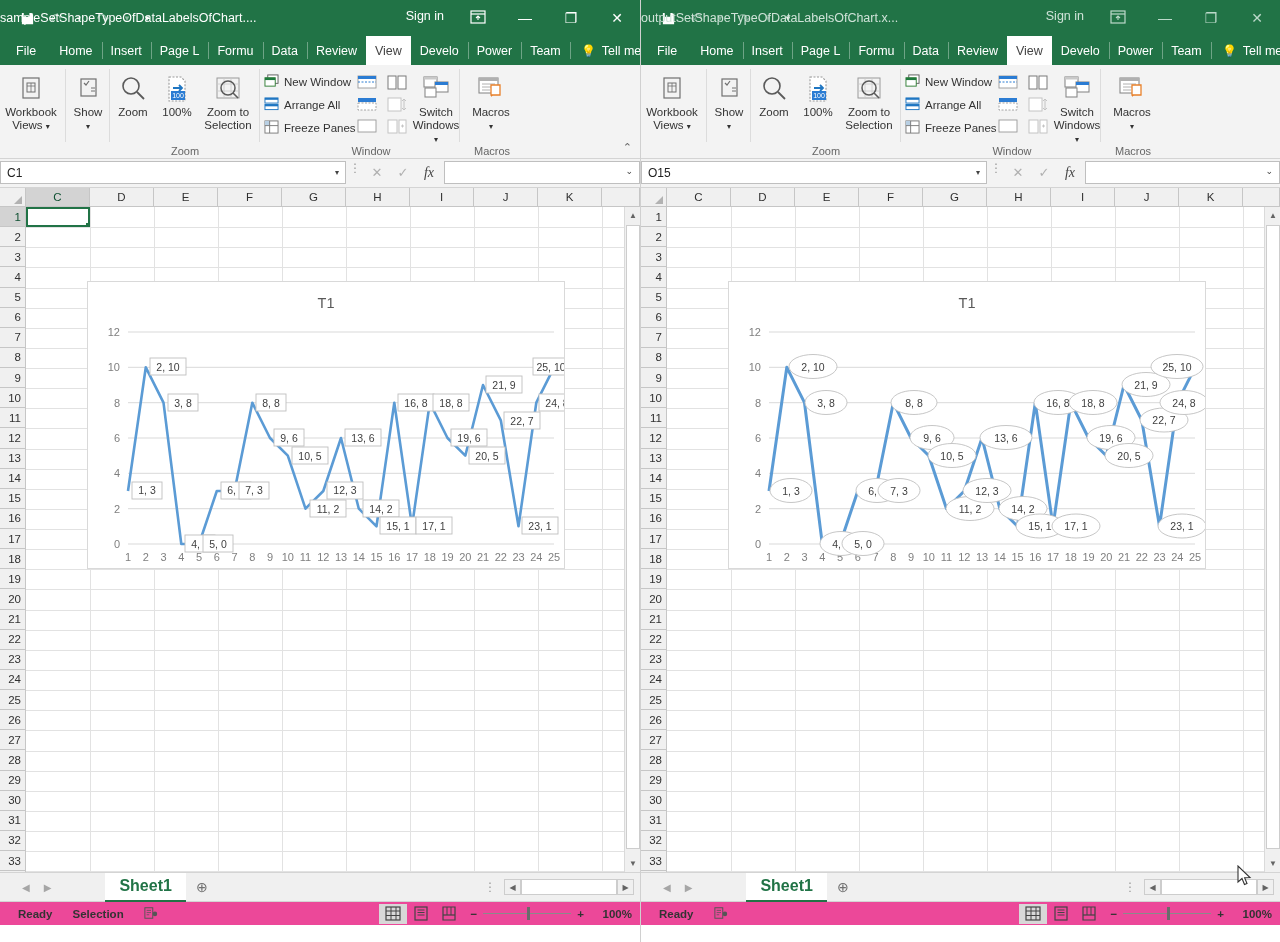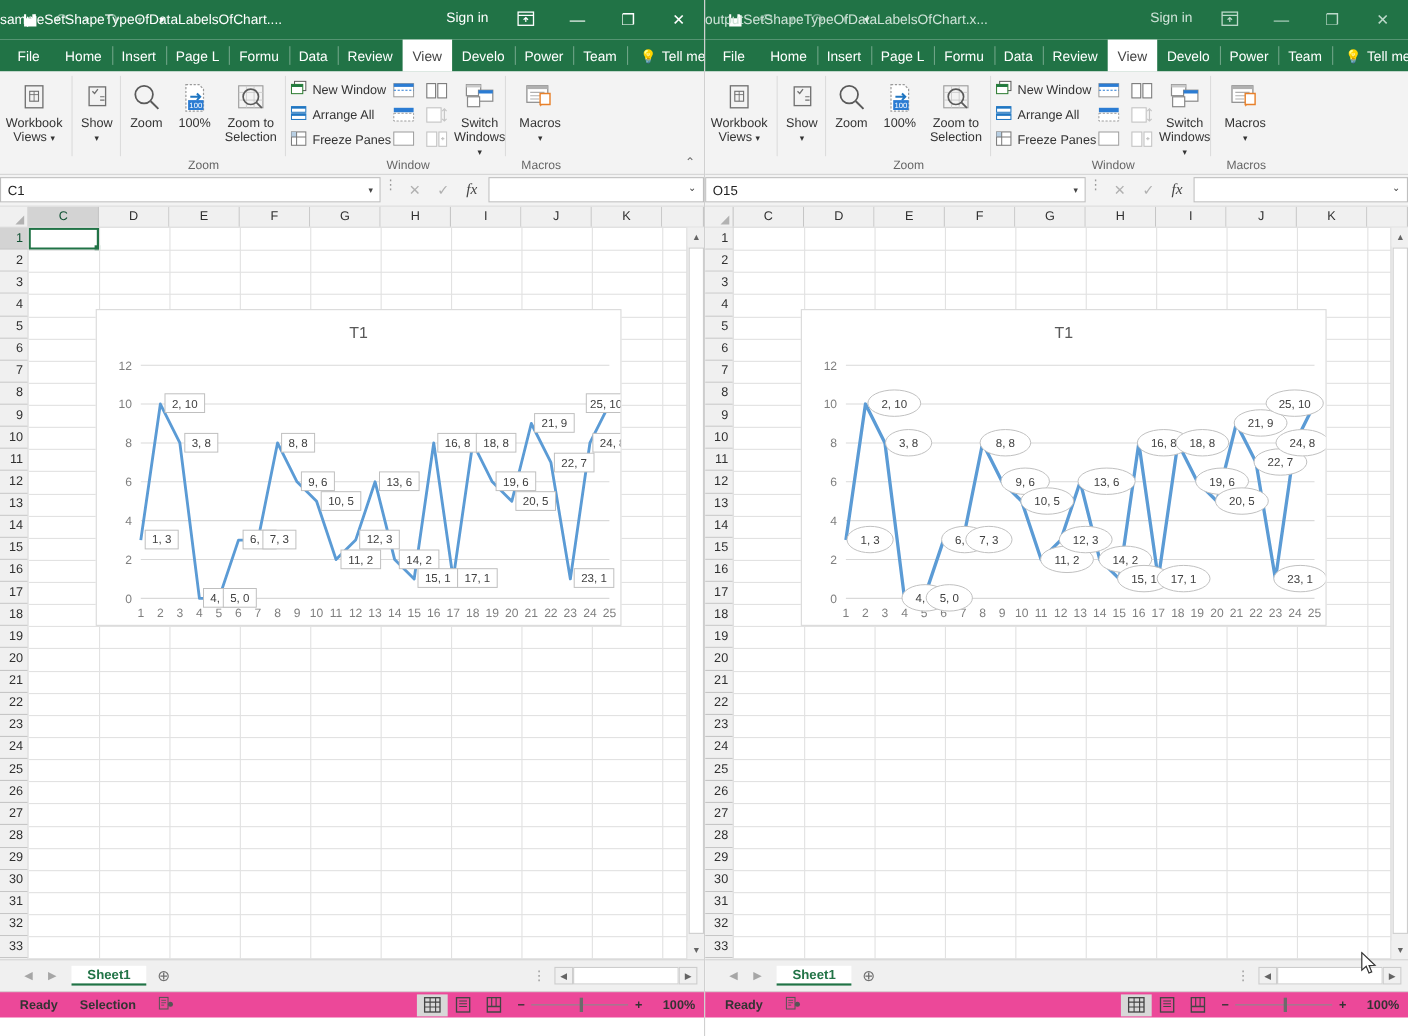--- a/index.html
+++ b/index.html
@@ -192,23 +192,24 @@
     position: absolute; left: 1px; width: 14px; background: #fff;
     border: 1px solid #cdcdcd;
   }
 
   .sheetbar {
     height: 29px; background: #f0f0f0; display: flex; align-items: center;
     border-top: 1px solid #d4d4d4; font-size: 12px; position: relative;
   }
   .navarrows { display: flex; gap: 14px; padding: 0 14px 0 22px; color: #a6a6a6; font-size: 10px; }
   .sheettab {
-    padding: 0 14px; height: 18px; display: flex; align-items: center;
-    background: #fff; color: #217346; font-weight: bold; font-size: 12px;
+    padding: 0 14px; height: 29px; display: flex; align-items: center;
+    background: #fff; color: #217346; font-weight: bold; font-size: 16px;
     border-bottom: 2px solid #217346;
+    margin-left: 40px;
   }
   .addsheet {
     width: 32px; display: flex; align-items: center; justify-content: center;
     color: #707070; font-size: 14px;
   }
   .hsplit { flex: 1; }
   .hdots { color: #999; font-size: 12px; padding: 0 8px; }
   .hscroll { display: flex; align-items: center; padding-right: 6px; }
   .harrow {
     width: 17px; height: 16px; background: #f0f0f0; border: 1px solid #cdcdcd;

